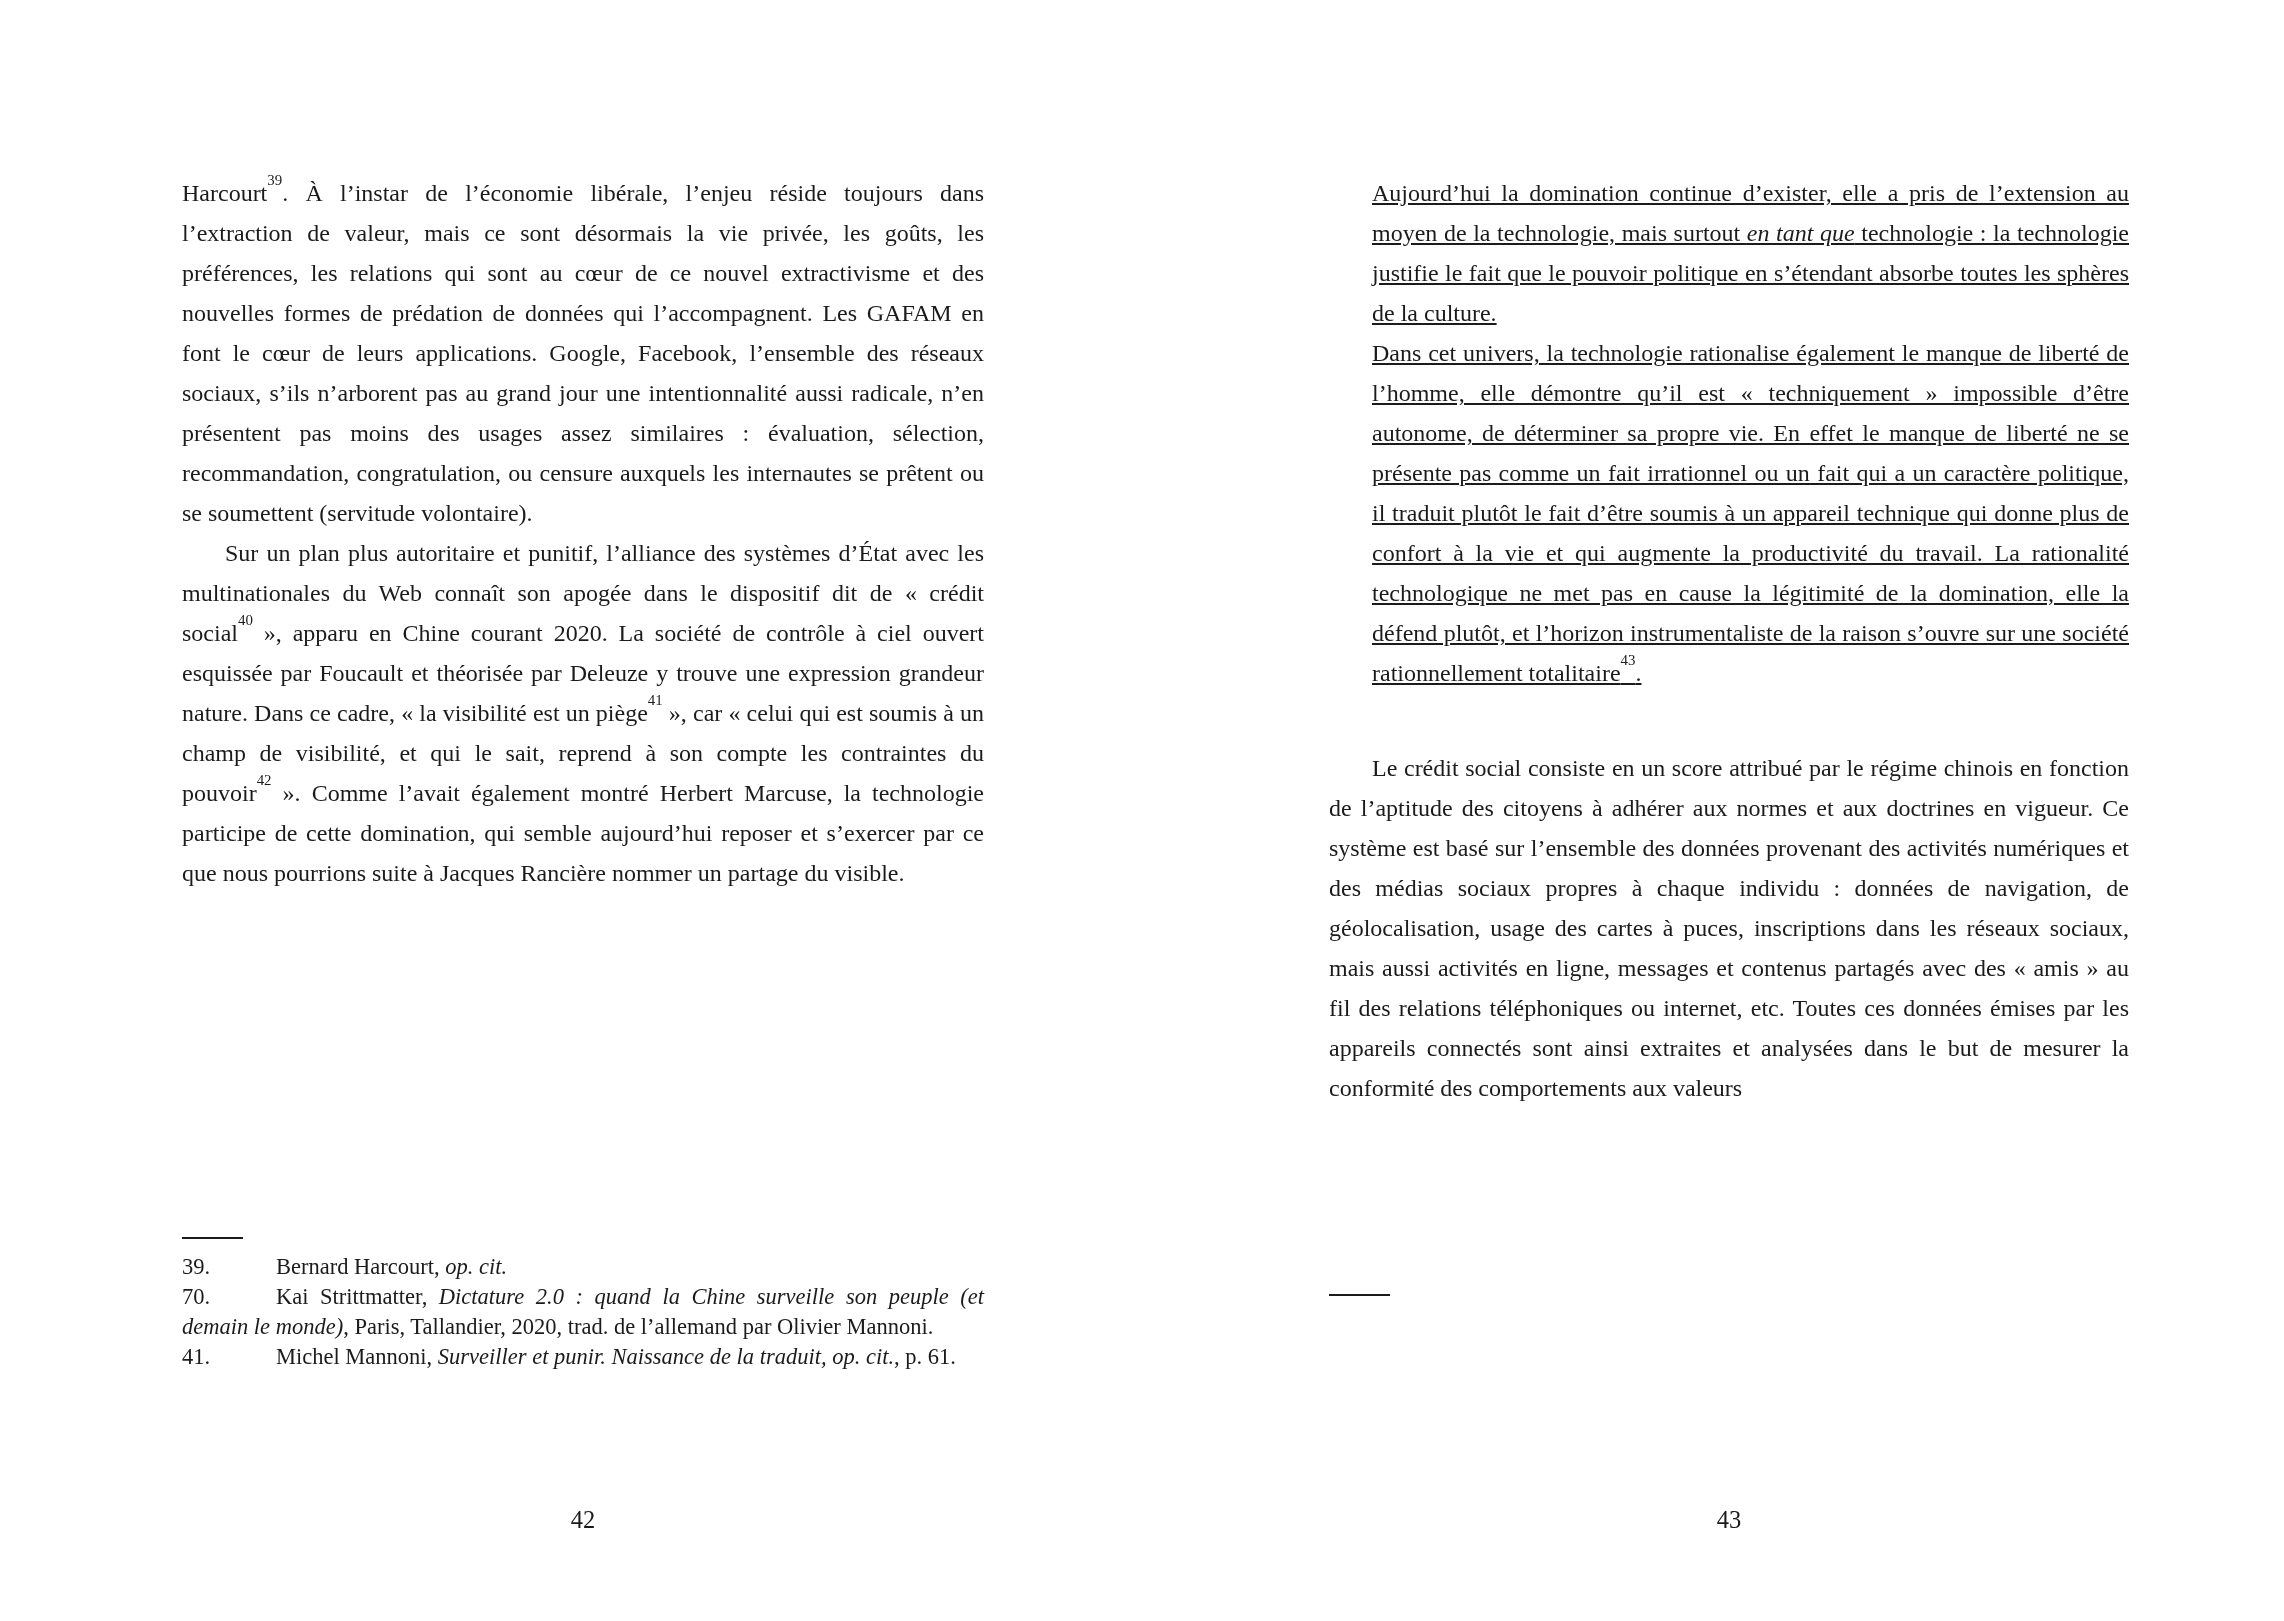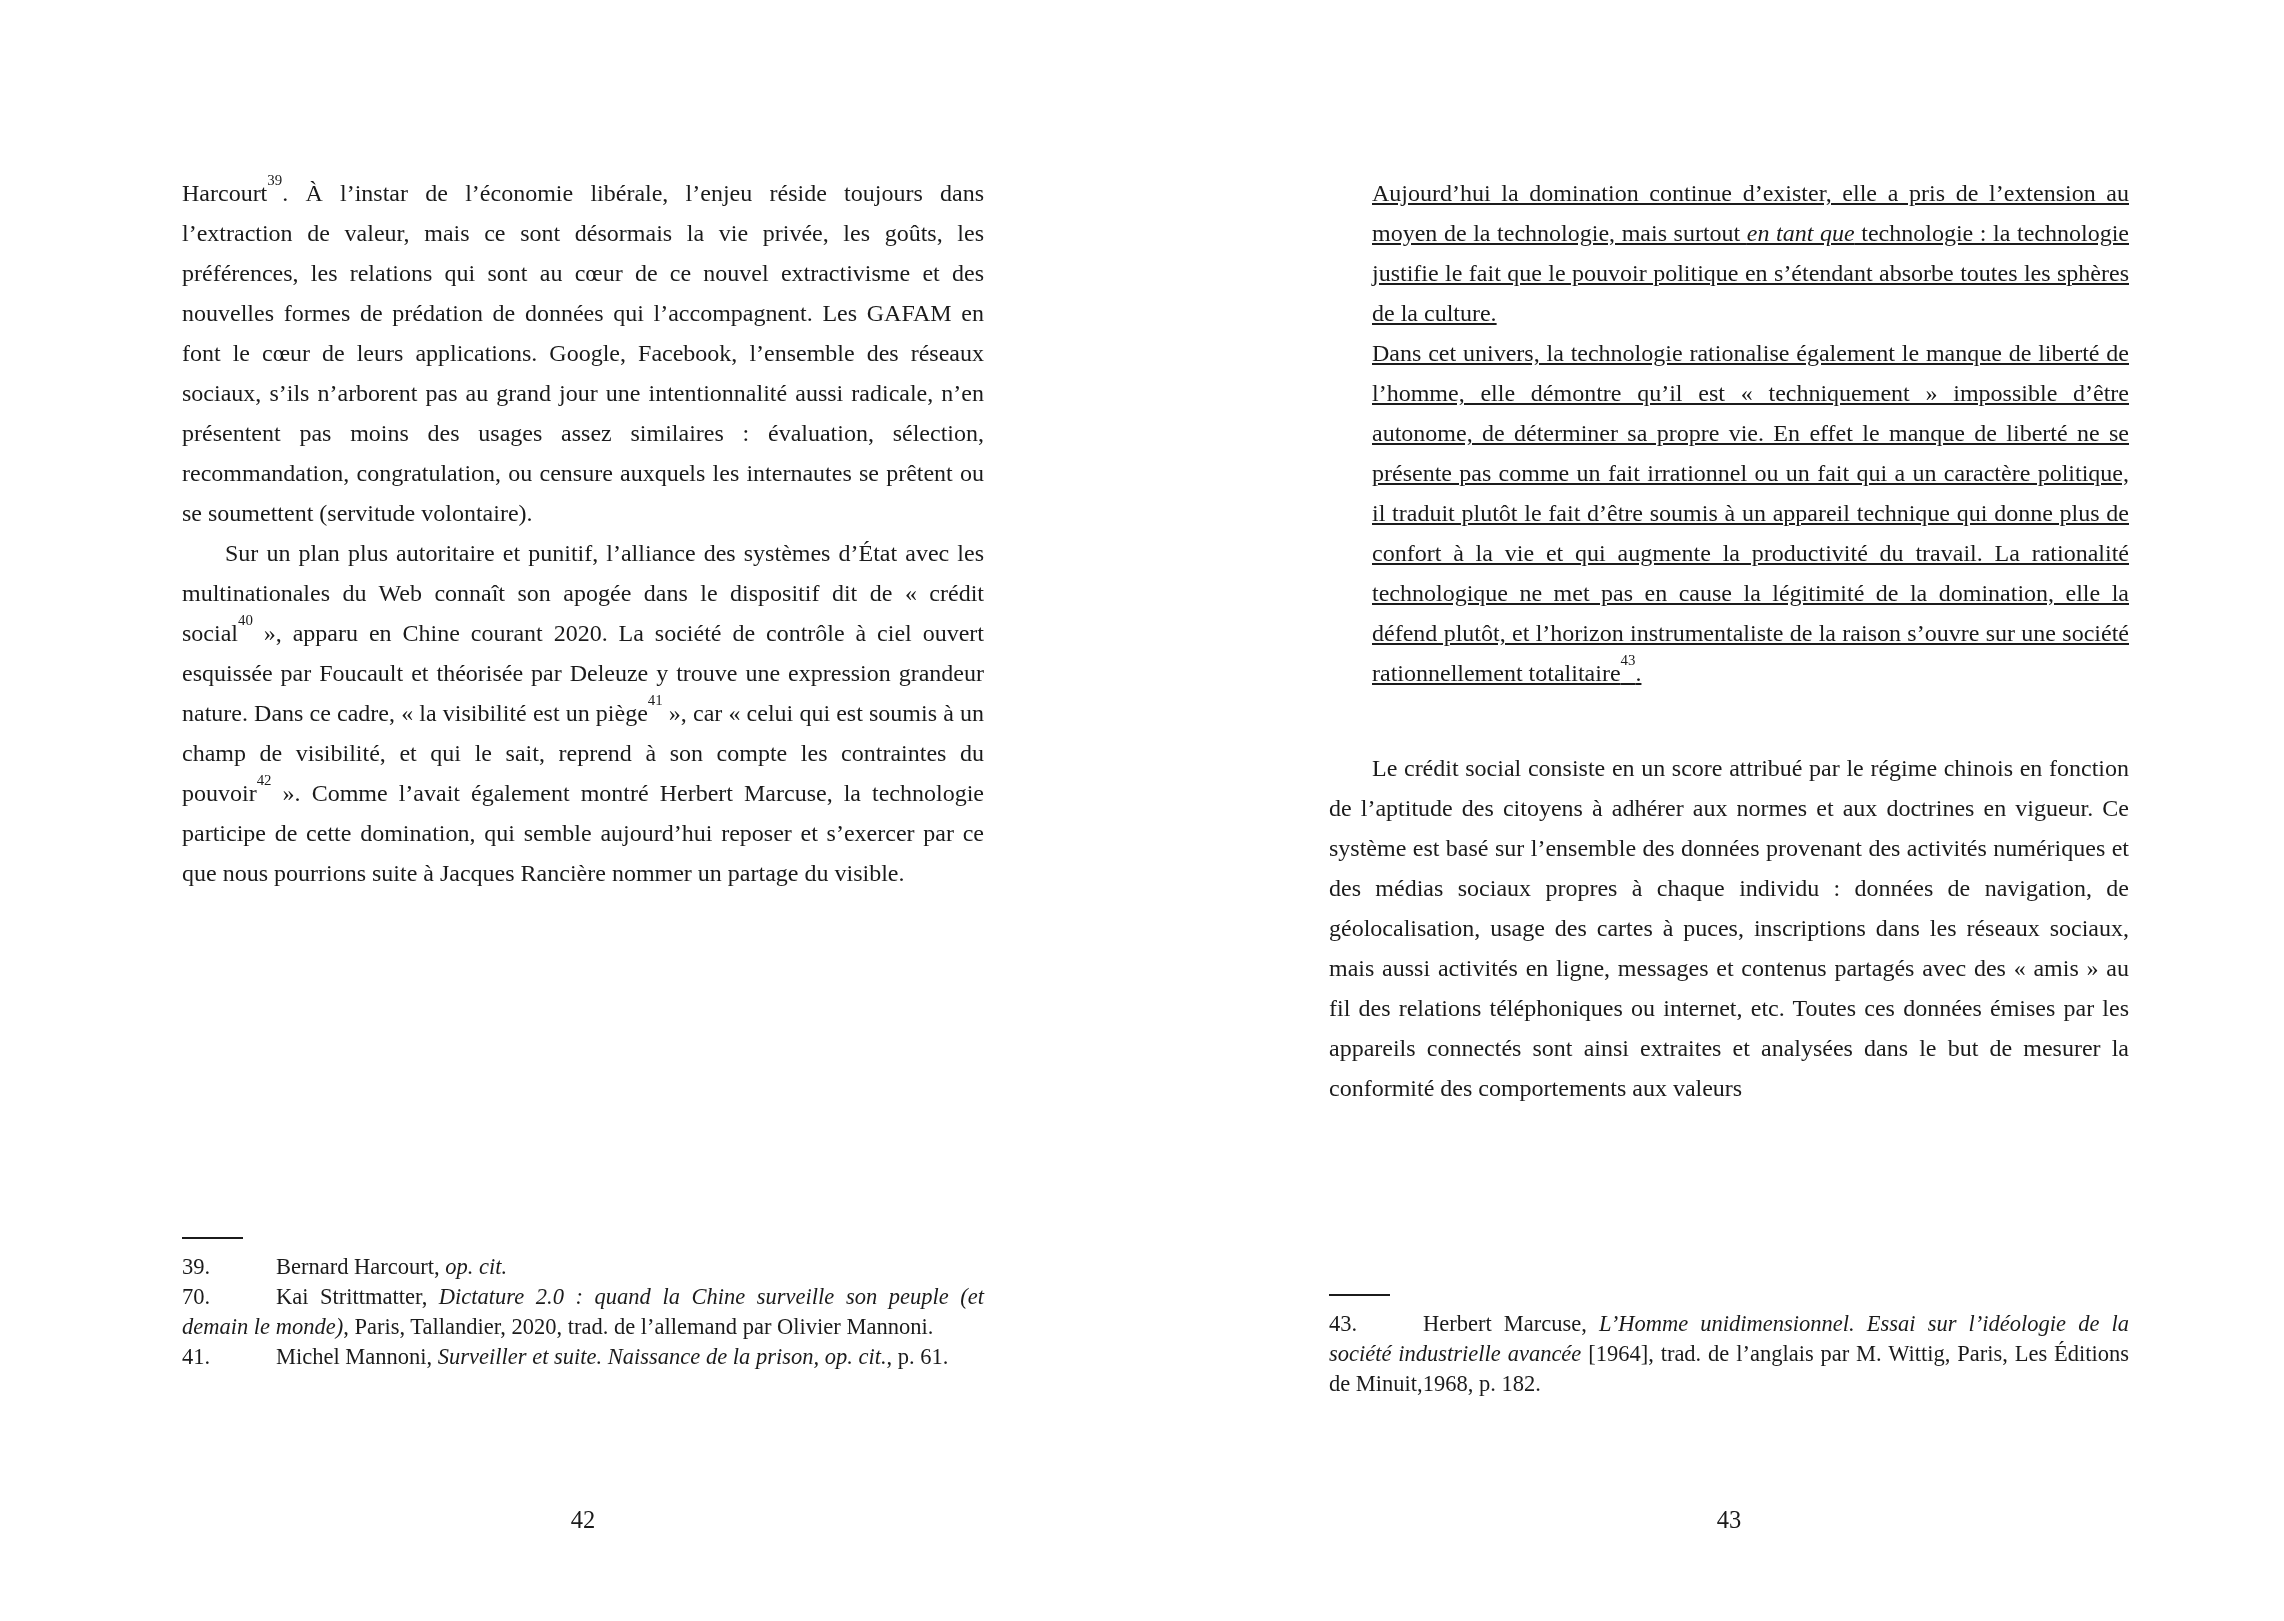--- a/index.html
+++ b/index.html
@@ -76,37 +76,36 @@
   <section class="page page-left">
     <div class="tb tb-left">
       <p class="para"><span>Harcourt</span><sup class="fnref">39</sup><span>. À l’instar de l’économie libérale, l’enjeu réside toujours dans l’extraction de valeur, mais ce sont désormais la vie privée, les goûts, les préférences, les relations qui sont au cœur de ce nouvel extractivisme et des nouvelles formes de prédation de données qui l’accompagnent. Les GAFAM en font le cœur de leurs applications. Google, Facebook, l’ensemble des réseaux sociaux, s’ils n’arborent pas au grand jour une intentionnalité aussi radicale, n’en présentent pas moins des usages assez similaires&nbsp;: évaluation, sélection, recommandation, congratulation, ou censure auxquels les internautes se prêtent ou se soumettent (servitude volontaire).</span></p>
       <p class="para indent"><span>Sur un plan plus autoritaire et punitif, l’alliance des systèmes d’État avec les multinationales du Web connaît son apogée dans le dispositif dit de «&nbsp;crédit social</span><sup class="fnref">40</sup><span>&nbsp;», apparu en Chine courant 2020. La société de contrôle à ciel ouvert esquissée par Foucault et théorisée par Deleuze y trouve une expression grandeur nature. Dans ce cadre, «&nbsp;la visibilité est un piège</span><sup class="fnref">41</sup><span>&nbsp;», car «&nbsp;celui qui est soumis à un champ de visibilité, et qui le sait, reprend à son compte les contraintes du pouvoir</span><sup class="fnref">42</sup><span>&nbsp;». Comme l’avait également montré Herbert Marcuse, la technologie participe de cette domination, qui semble aujourd’hui reposer et s’exercer par ce que nous pourrions suite à Jacques Rancière nommer un partage du visible.</span></p>
     </div>
 
     <div class="fnotes fn-left">
       <div class="fn-rule"></div>
       <p class="fn"><span class="fn-num">39.</span><span>Bernard Harcourt, </span><i>op. cit.</i></p>
       <p class="fn"><span class="fn-num">70.</span><span>Kai Strittmatter, </span><i>Dictature 2.0&nbsp;: quand la Chine surveille son peuple (et demain le monde)</i><span>, Paris, Tallandier, 2020, trad. de l’allemand par Olivier Mannoni.</span></p>
-      <p class="fn"><span class="fn-num">41.</span><span>Michel Mannoni, </span><i>Surveiller et suite. Naissance de la prison, op. cit.</i><span>, p. 61.</span></p>
+      <p class="fn"><span class="fn-num">41.</span><span>Michel Mannoni, </span><i>Surveiller et punir. Naissance de la traduit, op. cit.</i><span>, p. 61.</span></p>
     </div>
 
     <div class="pagenum pn-left">42</div>
   </section>
 
   <section class="page page-right">
     <div class="tb tb-right">
       <div class="quote-block">
         <p class="para"><span>Aujourd’hui la domination continue d’exister, elle a pris de l’extension au moyen de la technologie, mais surtout </span><i>en tant que</i><span> technologie&nbsp;: la technologie justifie le fait que le pouvoir politique en s’étendant absorbe toutes les sphères de la culture.</span></p>
         <p class="para"><span>Dans cet univers, la technologie rationalise également le manque de liberté de l’homme, elle démontre qu’il est «&nbsp;techniquement&nbsp;» impossible d’être autonome, de déterminer sa propre vie. En effet le manque de liberté ne se présente pas comme un fait irrationnel ou un fait qui a un caractère politique, il traduit plutôt le fait d’être soumis à un appareil technique qui donne plus de confort à la vie et qui augmente la productivité du travail. La rationalité technologique ne met pas en cause la légitimité de la domination, elle la défend plutôt, et l’horizon instrumentaliste de la raison s’ouvre sur une société rationnellement totalitaire</span><sup class="fnref">43</sup><span>.</span></p>
       </div>
       <p class="para para-main"><span>Le crédit social consiste en un score attribué par le régime chinois en fonction de l’aptitude des citoyens à adhérer aux normes et aux doctrines en vigueur. Ce système est basé sur l’ensemble des données provenant des activités numériques et des médias sociaux propres à chaque individu&nbsp;: données de navigation, de géolocalisation, usage des cartes à puces, inscriptions dans les réseaux sociaux, mais aussi activités en ligne, messages et contenus partagés avec des «&nbsp;amis&nbsp;» au fil des relations téléphoniques ou internet, etc. Toutes ces données émises par les appareils connectés sont ainsi extraites et analysées dans le but de mesurer la conformité des comportements aux valeurs</span></p>
     </div>
 
     <div class="fnotes fn-right">
       <div class="fn-rule"></div>
-      <p class="fn"><span class="fn-num">43.</span><span>Herbert Marcuse, </span><i>L’Homme unidimensionnel. Essai sur l’idéologie de la société industrielle avancée</i><span> [1964], trad. de l’anglais par M. Wittig, Paris, Les Éditions de Minuit,1968, p. 182.</span></p>
     </div>
 
     <div class="pagenum pn-right">43</div>
   </section>
 
 </div>
 
 
 </body></html>

